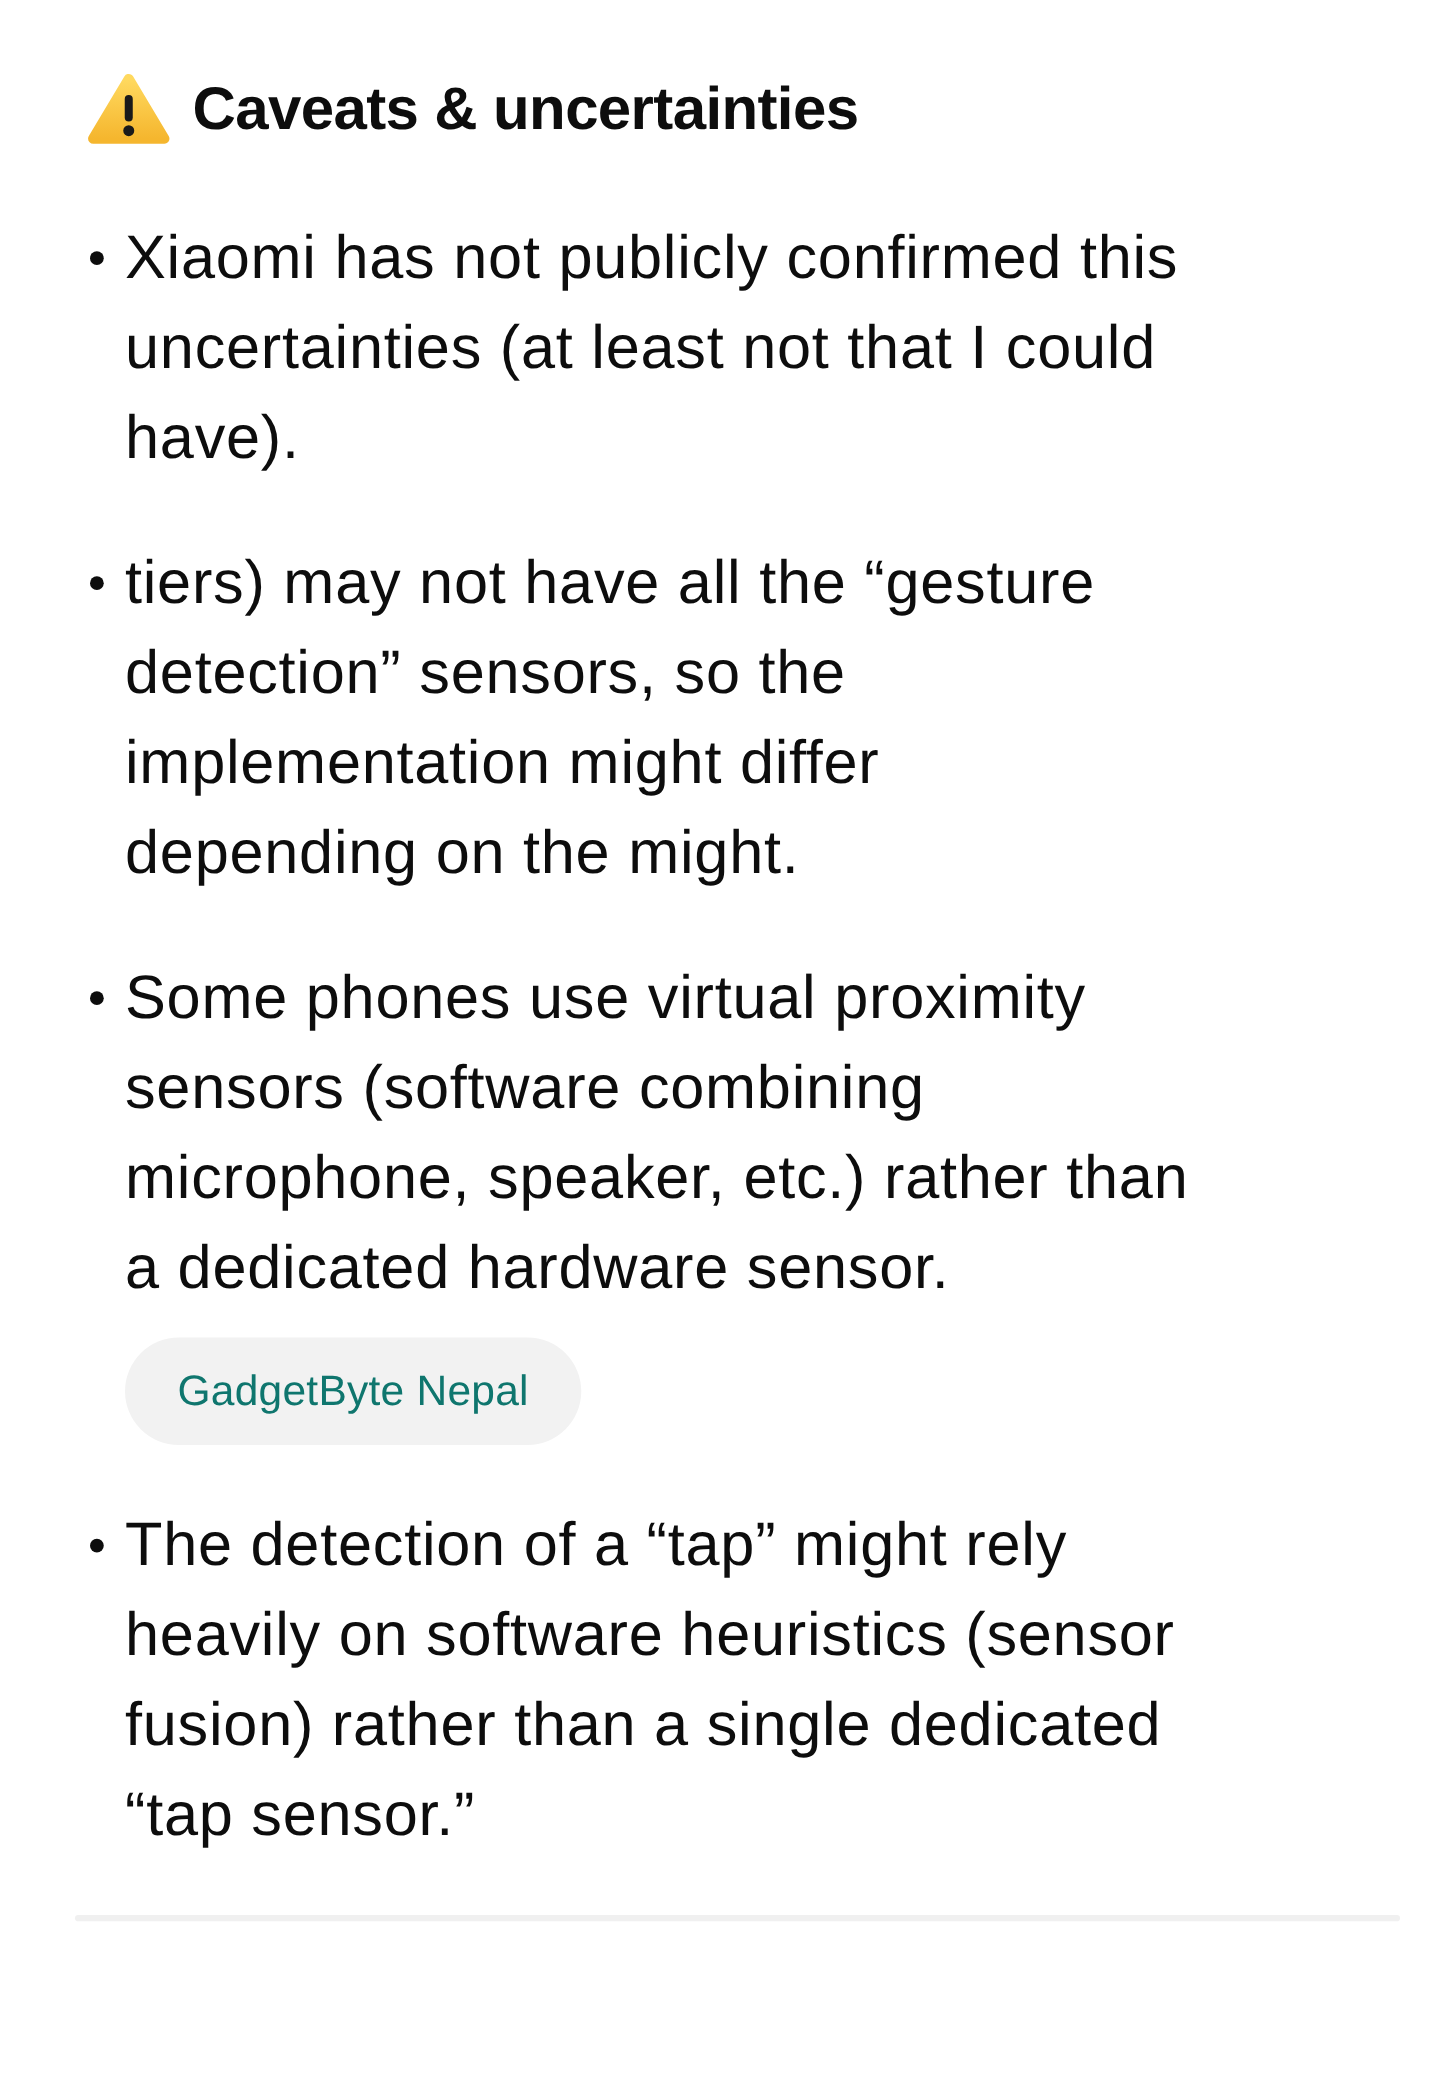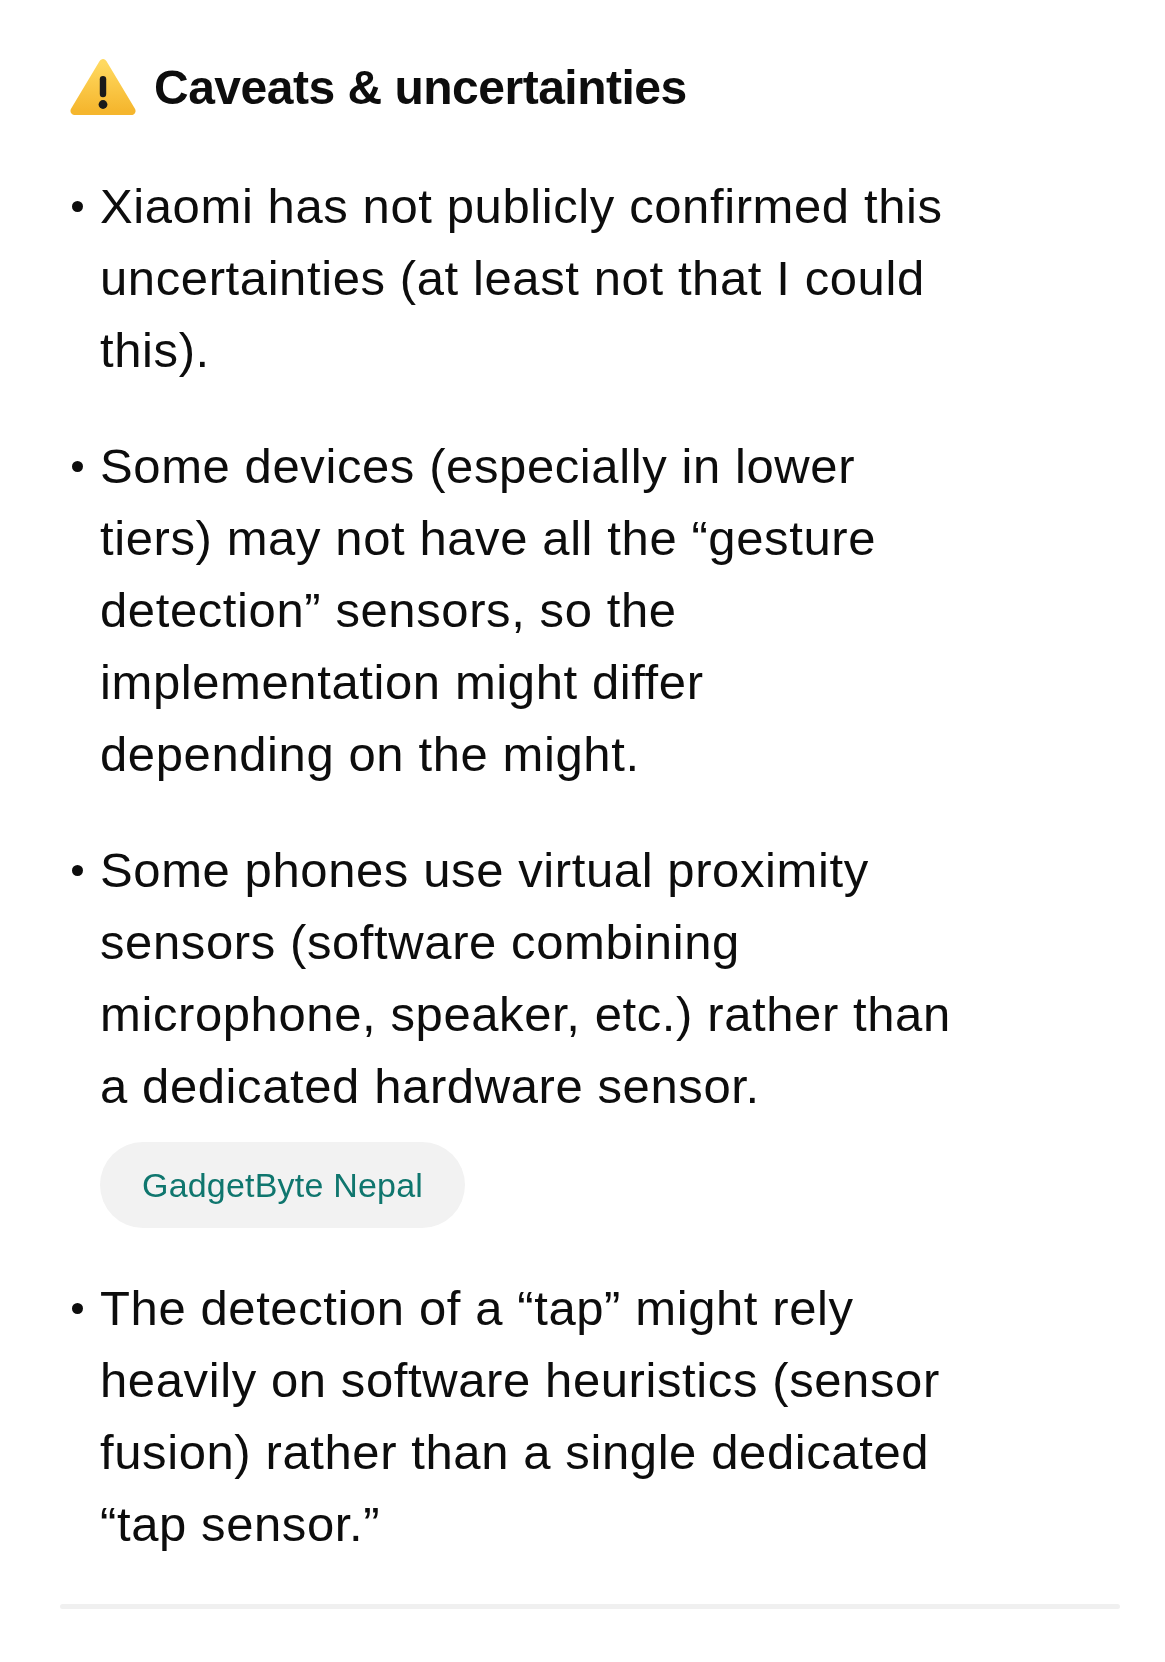--- a/index.html
+++ b/index.html
@@ -110,29 +110,28 @@
 </h2>
 
 <ul class="bullets">
     <li class="bullet">
       <span class="marker-col">
         <span class="dot"></span>
       </span>
       <div class="text-col">
         <div class="line"><span>Xiaomi has not publicly confirmed this</span></div>
         <div class="line"><span>uncertainties (at least not that I could</span></div>
-        <div class="line"><span>this).</span></div>
+        <div class="line"><span>have).</span></div>
       </div>
     </li>
     <li class="bullet">
       <span class="marker-col">
         <span class="dot"></span>
       </span>
       <div class="text-col">
-        <div class="line"><span>Some devices (especially in lower</span></div>
         <div class="line"><span>tiers) may not have all the “gesture</span></div>
         <div class="line"><span>detection” sensors, so the</span></div>
         <div class="line"><span>implementation might differ</span></div>
         <div class="line"><span>depending on the might.</span></div>
       </div>
     </li>
     <li class="bullet">
       <span class="marker-col">
         <span class="dot"></span>
       </span>

